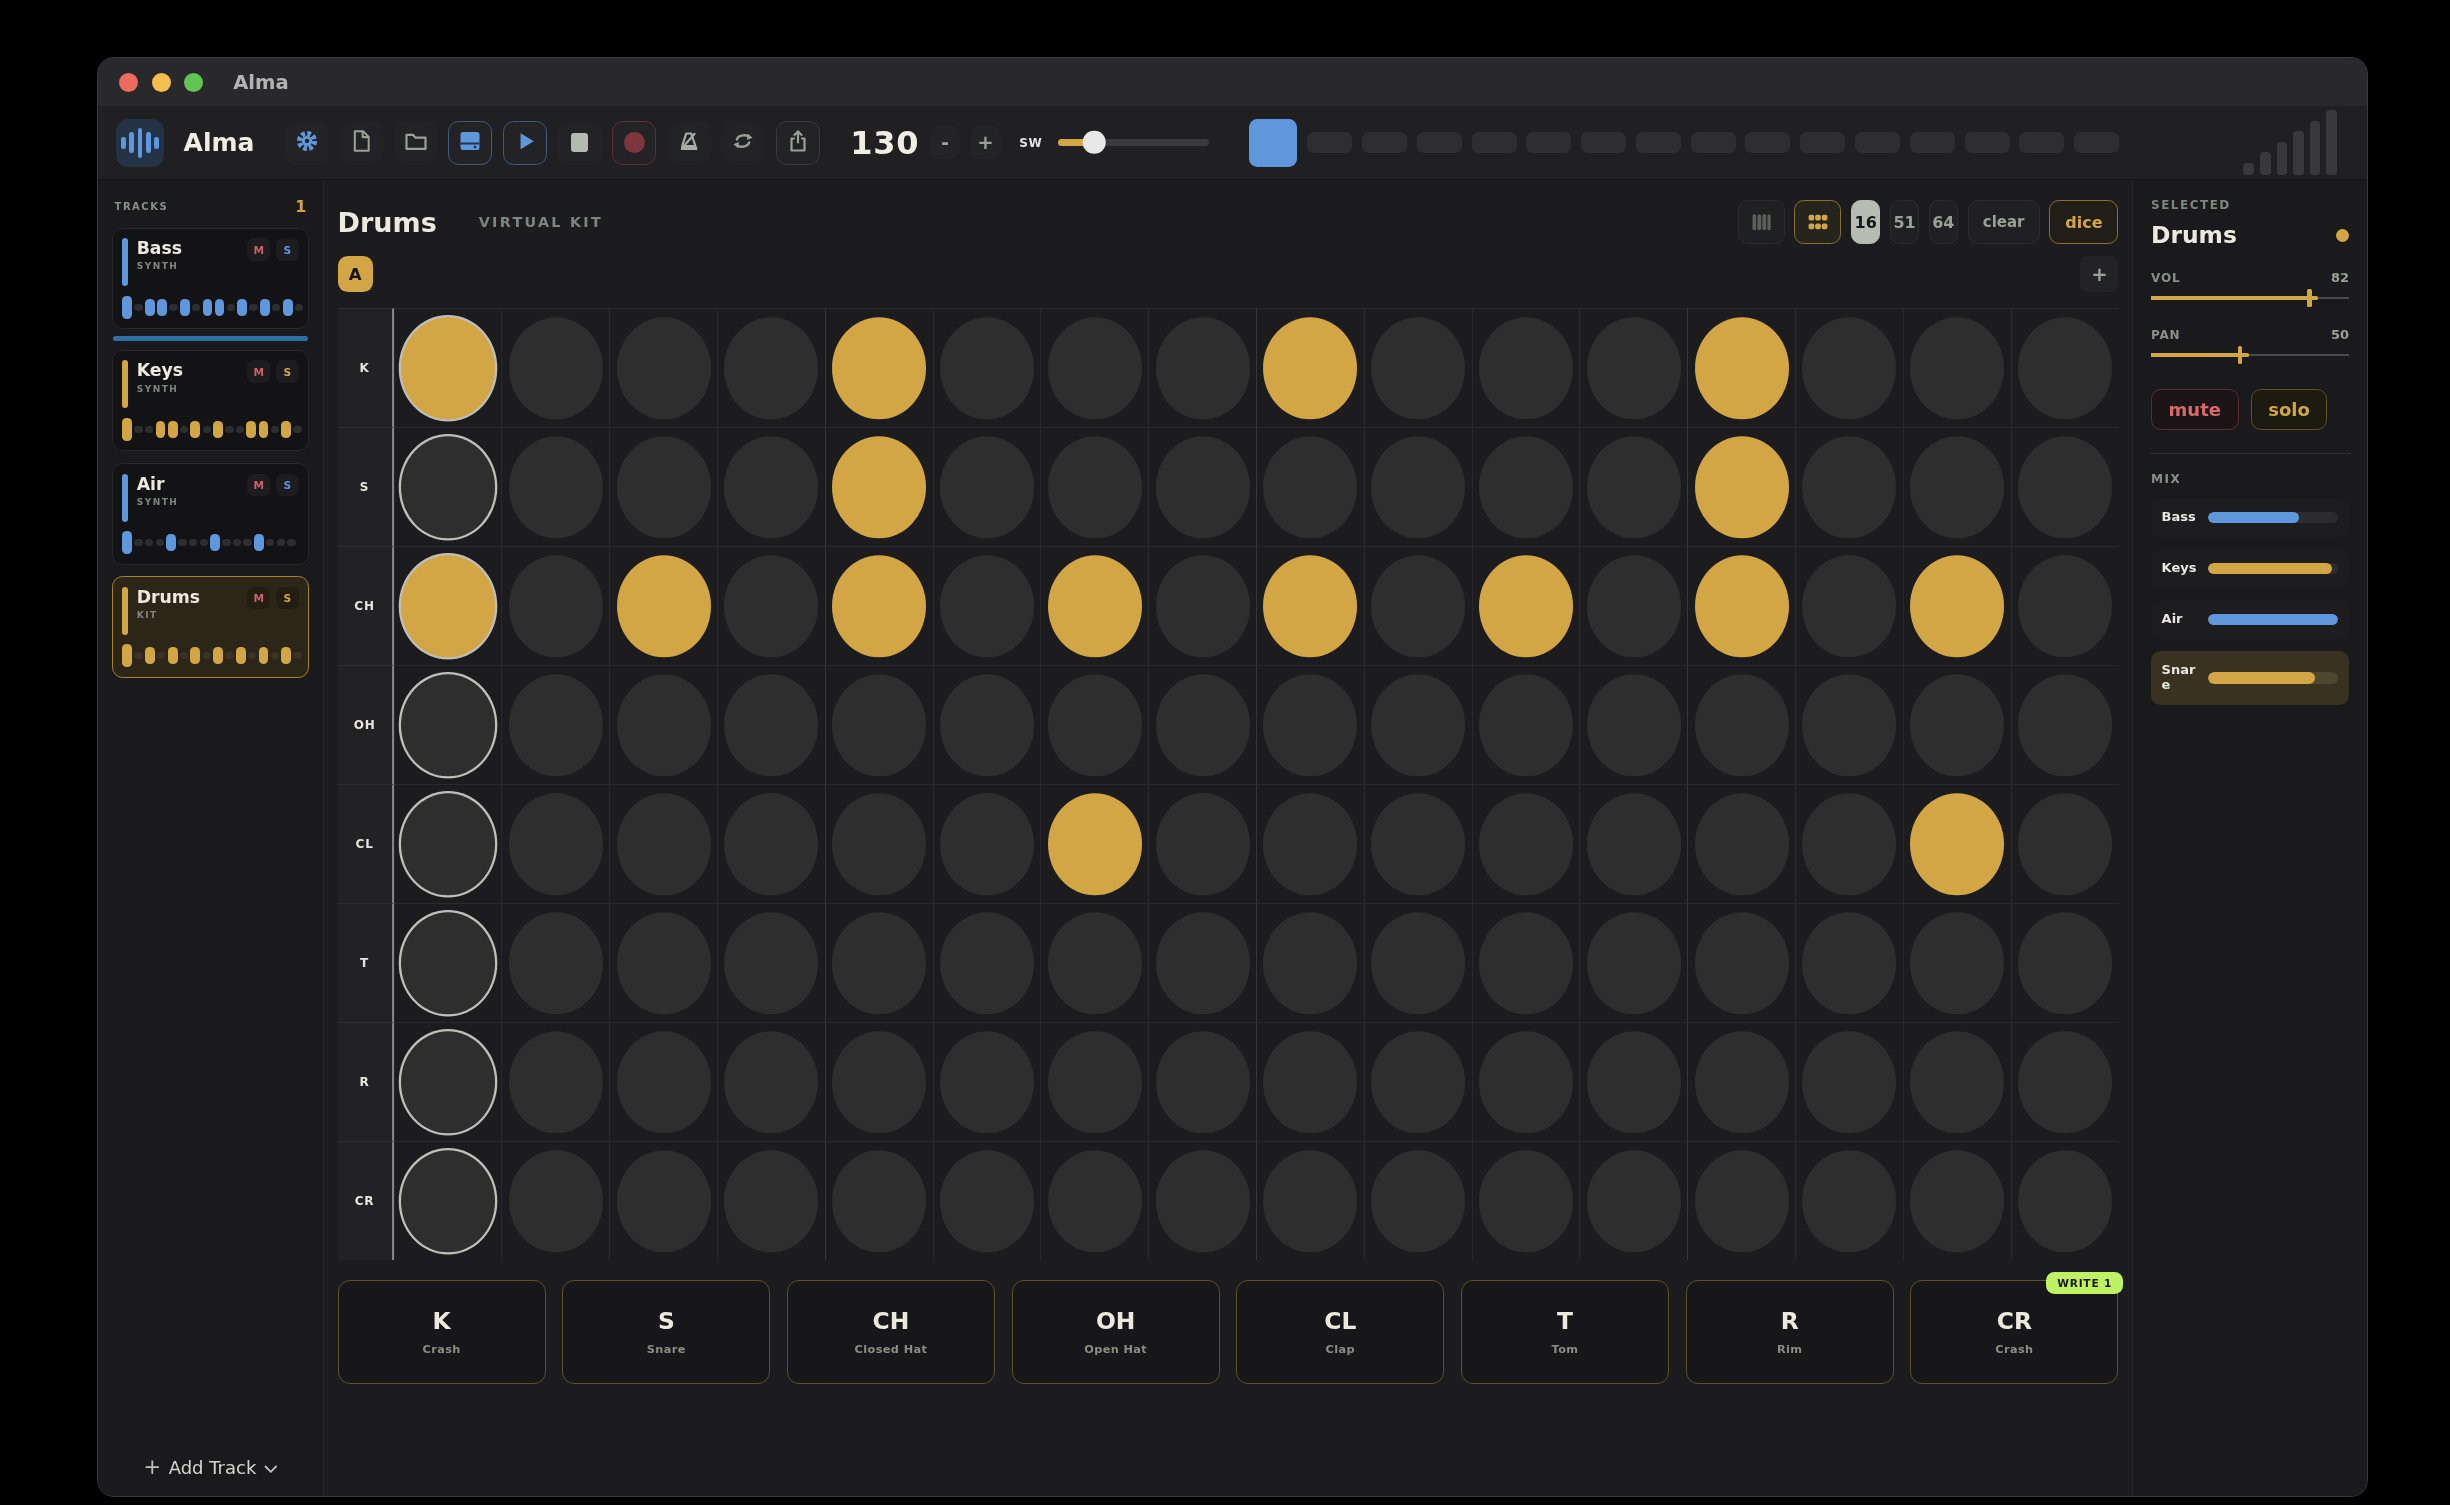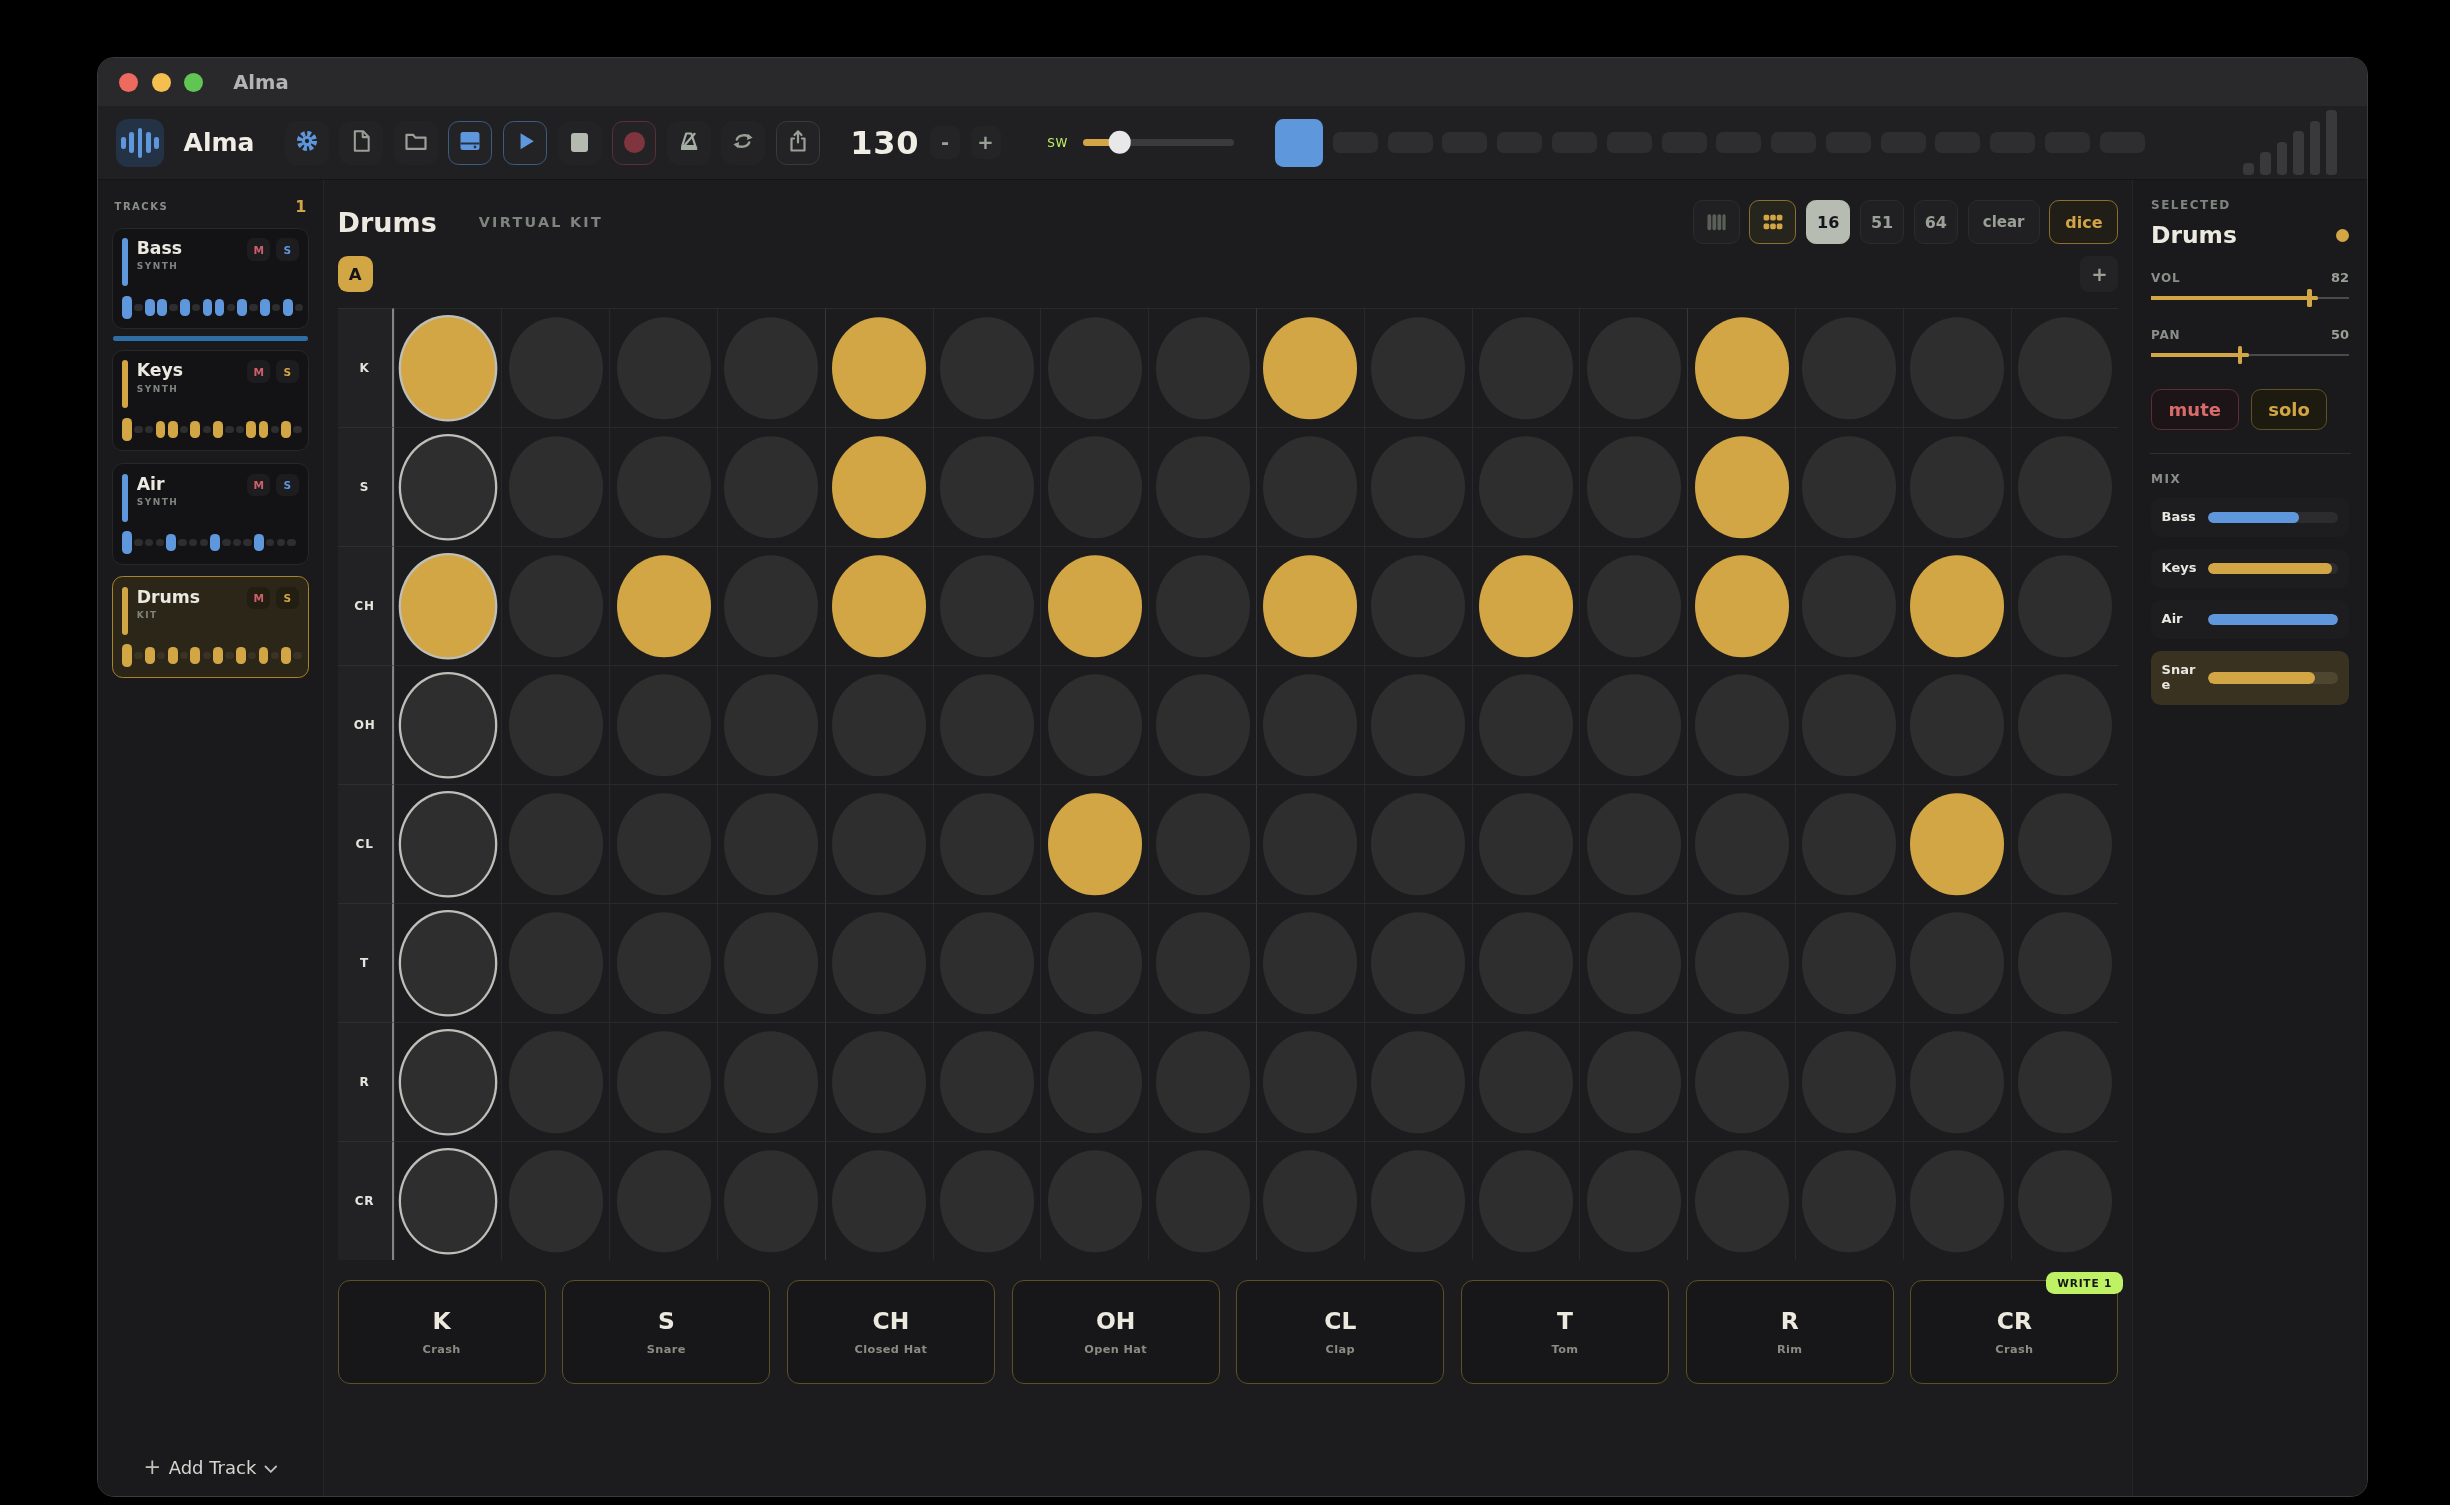--- a/index.html
+++ b/index.html
@@ -23,21 +23,21 @@
   .tbtn.red-border { border-color:#5c2f36; }
   .tbtn.gray-border { border-color:#3a3a3d; }
   .logo { width:48px; height:48px; border-radius:12px; background:#243246; display:flex; align-items:center; justify-content:center; gap:3.8px; }
   .logo i { display:block; width:4.5px; border-radius:2.3px; background:#5f97dd; }
   .appname { color:#f0ede4; font-size:25px; font-weight:bold; margin:0 19.6px 0 9px; }
   .stop-sq { width:16.6px; height:19.6px; border-radius:3px; background:#b4bab0; }
   .rec-dot { width:21px; height:21px; border-radius:50%; background:#7e353d; }
   .bpm { color:#f0ede4; font-size:32px; font-weight:bold; margin-left:19.6px; letter-spacing:0.8px; }
   .stepbtn { width:30px; height:33px; border-radius:8.3px; background:#242427; color:#9aa096; font-size:19.6px; font-weight:bold;
     display:flex; align-items:center; justify-content:center; }
-  .swlabel { color:#bef264; font-size:12px; font-weight:normal; letter-spacing:0.8px; margin-left:36px; }
+  .swlabel { color:#e5e5e5; font-size:12px; font-weight:bold; letter-spacing:0.8px; margin-left:8px; }
   .swslider { position:relative; width:151px; height:6.8px; border-radius:3.8px; background:#3a3a3c; margin-left:4.5px; }
   .swfill { position:absolute; left:0; top:0; bottom:0; border-radius:3.8px; background:#d2a545; }
   .swthumb { position:absolute; top:50%; width:22.6px; height:22.6px; border-radius:50%; background:#e8e8e8; transform:translate(-50%,-50%); }
   .blocks { display:flex; align-items:center; gap:9.8px; margin-left:30px; }
   .blk { width:45px; height:20.4px; border-radius:6.8px; background:#2e2e30; flex:0 0 auto; }
   .blk.active { width:48px; height:48px; border-radius:8.3px; background:#5f97dd; }
   .tspacer { flex:1 1 auto; }
   .meter { display:flex; align-items:flex-end; gap:6px; height:65px; margin-right:12px; }
   .meter i { display:block; width:10.6px; border-radius:3.8px; background:#39393b; }
 
@@ -75,21 +75,21 @@
   
   .main { flex:1 1 auto; background:#1c1c1e; padding:15px 13.6px 0; display:flex; flex-direction:column; min-width:0; }
   .main-head { display:flex; align-items:center; height:54px; }
   .mh-title { color:#ece9e0; font-size:27px; font-weight:bold; }
   .mh-sub { color:#7f857e; font-size:14.3px; font-weight:bold; letter-spacing:2.3px; margin-left:42px; }
   .mh-spacer { flex:1 1 auto; }
   .mh-controls { display:flex; align-items:center; gap:9.8px; }
   .cbtn { height:44px; border-radius:9.8px; background:#202022; border:1.5px solid #2c2c2e; color:#9aa096;
     display:flex; align-items:center; justify-content:center; font-size:16px; font-weight:bold; }
   .cbtn.icon { width:47px; }
-  .cbtn.num { width:44px; }
+  .cbtn.num { width:29px; }
   .cbtn.num.sel { background:#b6bcb1; border-color:#b6bcb1; color:#15161a; }
   .cbtn.clear { width:72px; font-size:15px; }
   .cbtn.dice { width:69px; border-color:#8a6f2e; color:#d2a545; background:#201e16; }
   .cbtn.gold-border { border-color:#8a6f2e; background:#26251d; }
 
   .pattern-row { display:flex; align-items:center; justify-content:space-between; height:47px; margin-top:1.5px; }
   .pat-a { width:35px; height:36px; border-radius:9.8px; background:#d2a545; color:#16161a; font-size:16.6px; font-weight:bold;
     display:flex; align-items:center; justify-content:center; }
   .pat-add { width:38px; height:36px; border-radius:8.3px; background:#232325; color:#9aa096; font-size:19.6px; font-weight:bold;
     display:flex; align-items:center; justify-content:center; }

